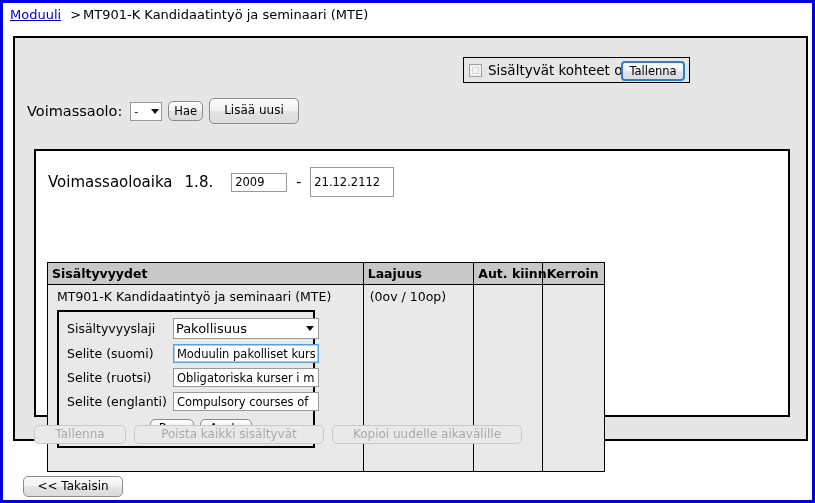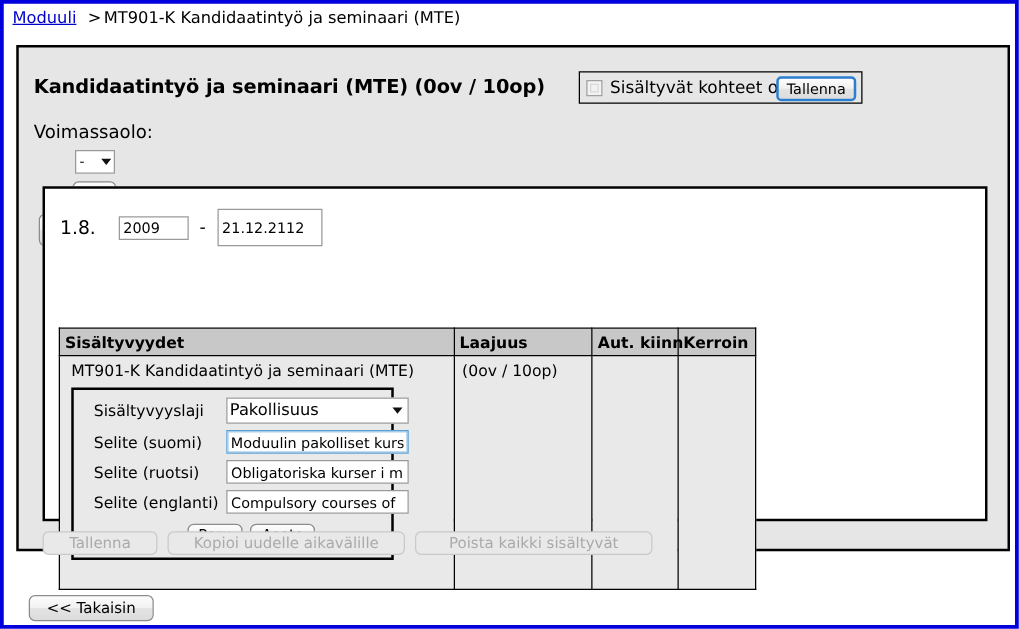--- a/index.html
+++ b/index.html
@@ -145,21 +145,20 @@
   }
 
   
   .voimassaolo-row {
     position: absolute;
     left: 12px;
     top: 60px;
     display: flex;
     align-items: center;
     gap: 6px;
-    flex-direction: column;
   }
   .voimassaolo-label {
     font-size: 14.5px;
     white-space: nowrap;
     margin-right: 2px;
   }
   .mini-select {
     width: 32px;
     height: 19px;
     box-sizing: border-box;
@@ -279,21 +278,20 @@
   .form-grid {
     display: grid;
     grid-template-columns: auto 1fr;
     row-gap: 5px;
     column-gap: 6px;
     align-items: center;
   }
   .form-label {
     font-size: 12.5px;
     white-space: nowrap;
-    margin-left: 8px;
   }
   .sel-slaji {
     box-sizing: border-box;
     width: 146px;
     height: 21px;
     border: 1px solid #9a9a9a;
     background: #ffffff;
     display: flex;
     align-items: center;
     justify-content: space-between;
@@ -344,41 +342,41 @@
 <body>
 
 <div class="page-frame">
 
   <div class="breadcrumb">
     <span class="crumb-link">Moduuli</span><span class="crumb-sep">&gt;</span><span class="crumb-current">MT901-K Kandidaatintyö ja seminaari (MTE)</span>
   </div>
 
   <div class="outer-panel">
 
-    <div class="panel-title">Kandidaatintyö ja seminaari (MTE) (0ov / 10op)</div>
 
     <div class="ohjeelliset-box">
       <span class="chk"></span>
       <span class="ohjeelliset-label">Sisältyvät kohteet ohjeellisia</span>
       <span class="btn focused btn-tallenna-top">Tallenna</span>
     </div>
 
     <div class="voimassaolo-row">
       <span class="voimassaolo-label">Voimassaolo:</span>
       <span class="mini-select">
         <span>-</span>
         <span class="caret"></span>
       </span>
       <span class="btn btn-hae">Hae</span>
       <span class="btn btn-lisaa">Lisää uusi</span>
     </div>
 
     <div class="inner-panel">
 
       <div class="voimassaoloaika-row">
+        <span class="va-title">Voimassaoloaika</span>
         <span class="va-prefix">1.8.</span>
         <input class="txt-input yearbox" type="text" value="2009" style="">
         <span class="dash">-</span>
         <input class="txt-input datebox" type="text" value="21.12.2112" style="">
       </div>
 
 
       <table class="content-table">
         <colgroup>
           <col class="col-sis">
@@ -426,21 +424,21 @@
             <td></td>
             <td></td>
           </tr>
         </tbody>
       </table>
 
     </div>
 
     <div class="bottom-bar">
       <span class="btn disabled btn-wide1">Tallenna</span>
+      <span class="btn disabled btn-wide3">Poista kaikki sisältyvät</span>
       <span class="btn disabled btn-wide2">Kopioi uudelle aikavälille</span>
-      <span class="btn disabled btn-wide3">Poista kaikki sisältyvät</span>
     </div>
 
   </div>
 
   <span class="btn btn-takaisin">&lt;&lt; Takaisin</span>
 
 </div>
 
 </body></html>

